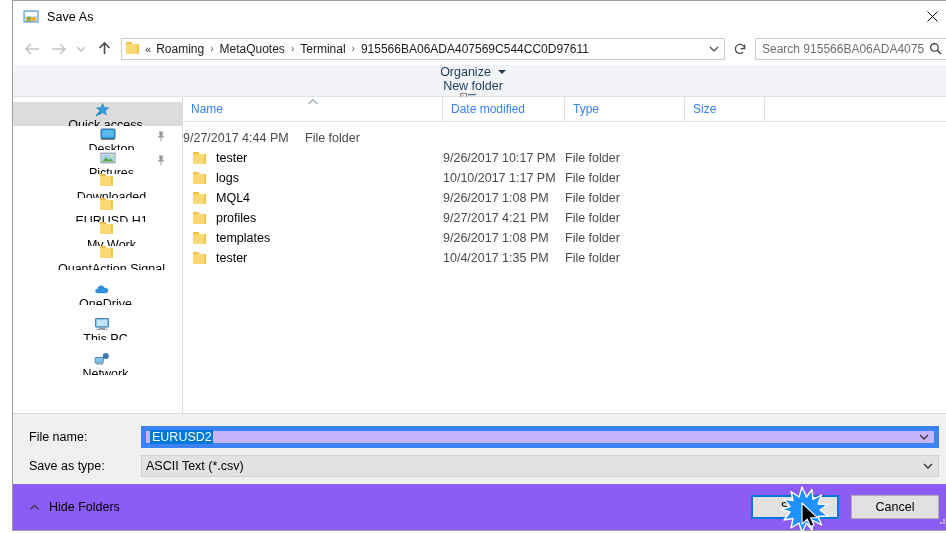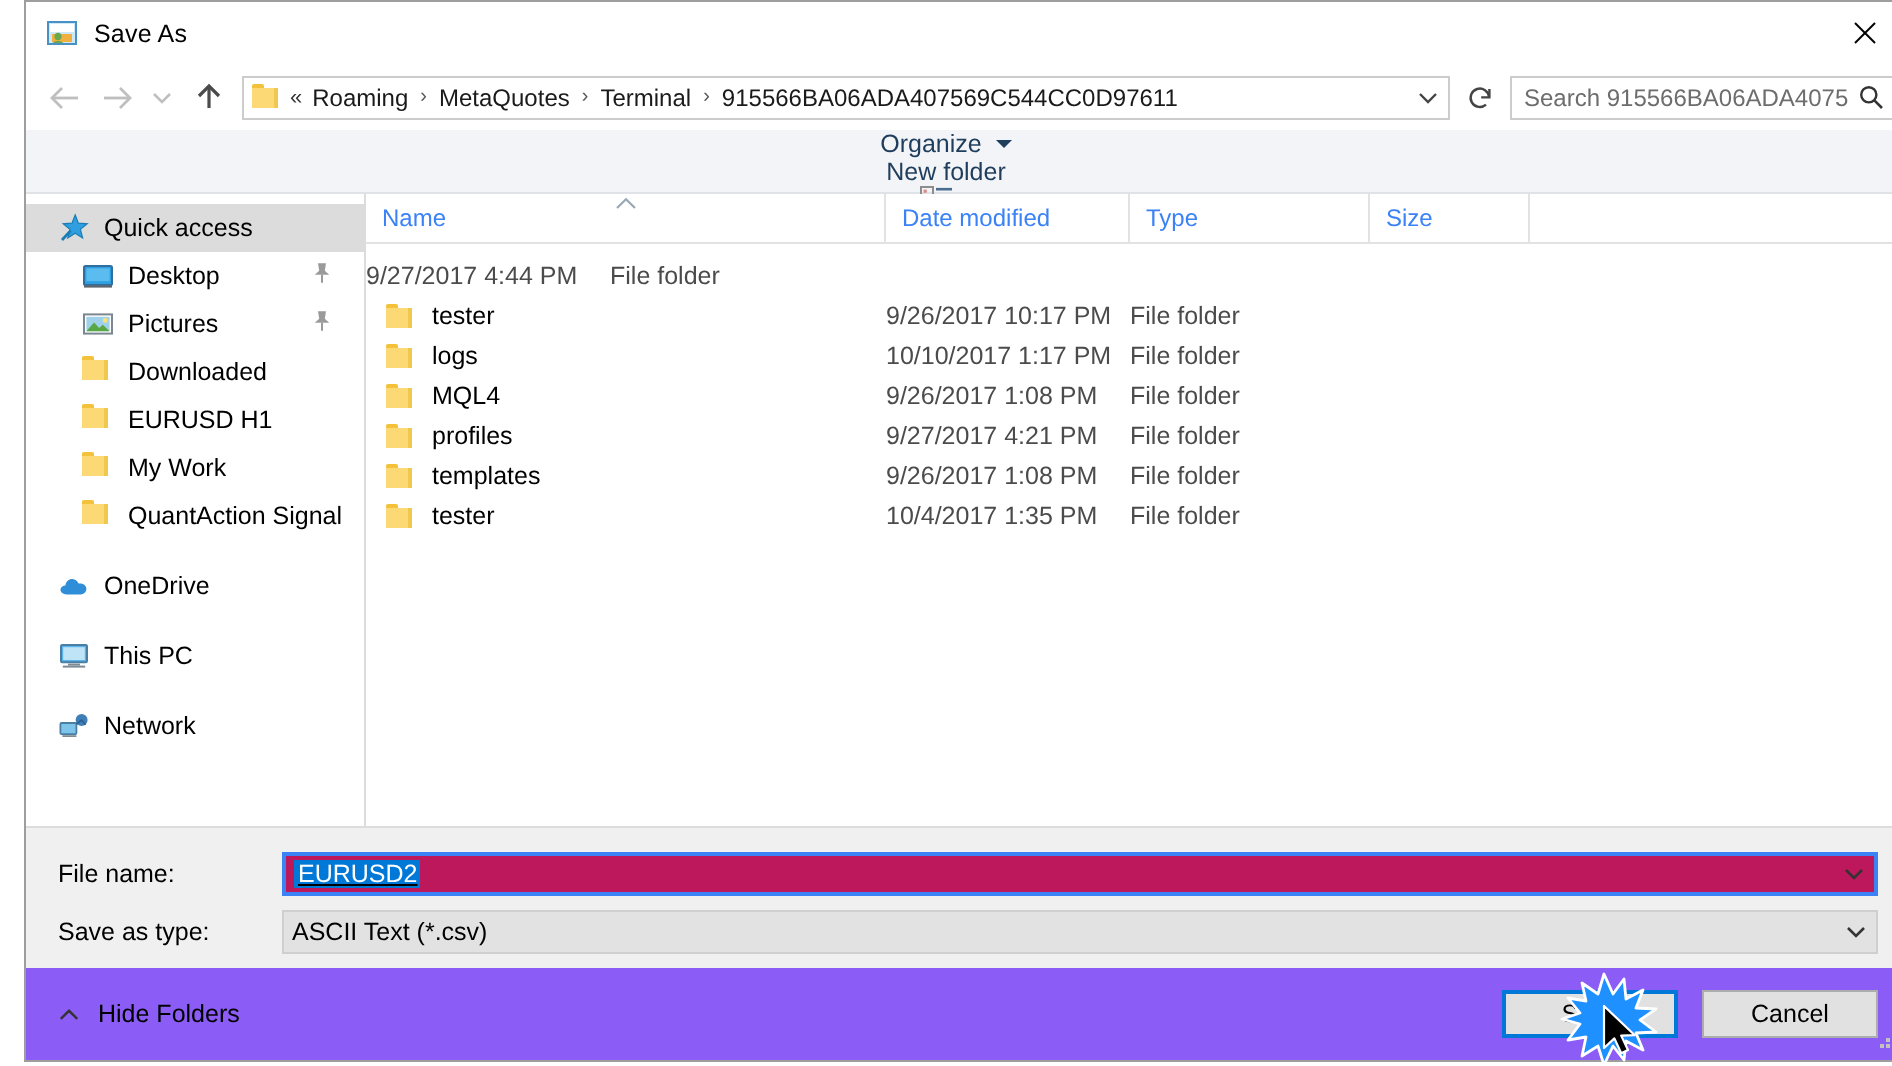--- a/index.html
+++ b/index.html
@@ -160,20 +160,21 @@
     overflow: hidden;
   }
   .side-item {
     height: 24px;
     display: flex; align-items: center;
     padding-left: 16px;
     box-sizing: border-box;
     font-size: 12.5px;
     color: #000;
     position: relative;
+    flex-direction: column;
   }
   .side-item.indent { padding-left: 28px; }
   .side-item.selected { background: #dcdcdc; }
   .side-icon {
     width: 16px; height: 16px;
     margin-right: 7px; flex: none;
     position: relative;
   }
   .side-label { white-space: nowrap; overflow: hidden; }
   .side-pin {
@@ -264,23 +265,22 @@
     font-size: 12.5px; color: #000;
   }
   .combo {
     flex: 1 1 auto;
     height: 22px;
     display: flex; align-items: center;
     box-sizing: border-box;
     position: relative;
   }
   .combo-name {
-    border: 2px solid #3b82f6;
-    background: #be185d;
-    text-decoration: underline;
+    border: 5px solid #3b82f6;
+    background: #c4b5fd;
   }
   .combo-type {
     border: 1px solid #cfcfcf;
     background: #e2e2e2;
   }
   .combo-val {
     flex: 1 1 auto;
     padding-left: 4px;
     font-size: 12.5px;
     white-space: nowrap; overflow: hidden;

